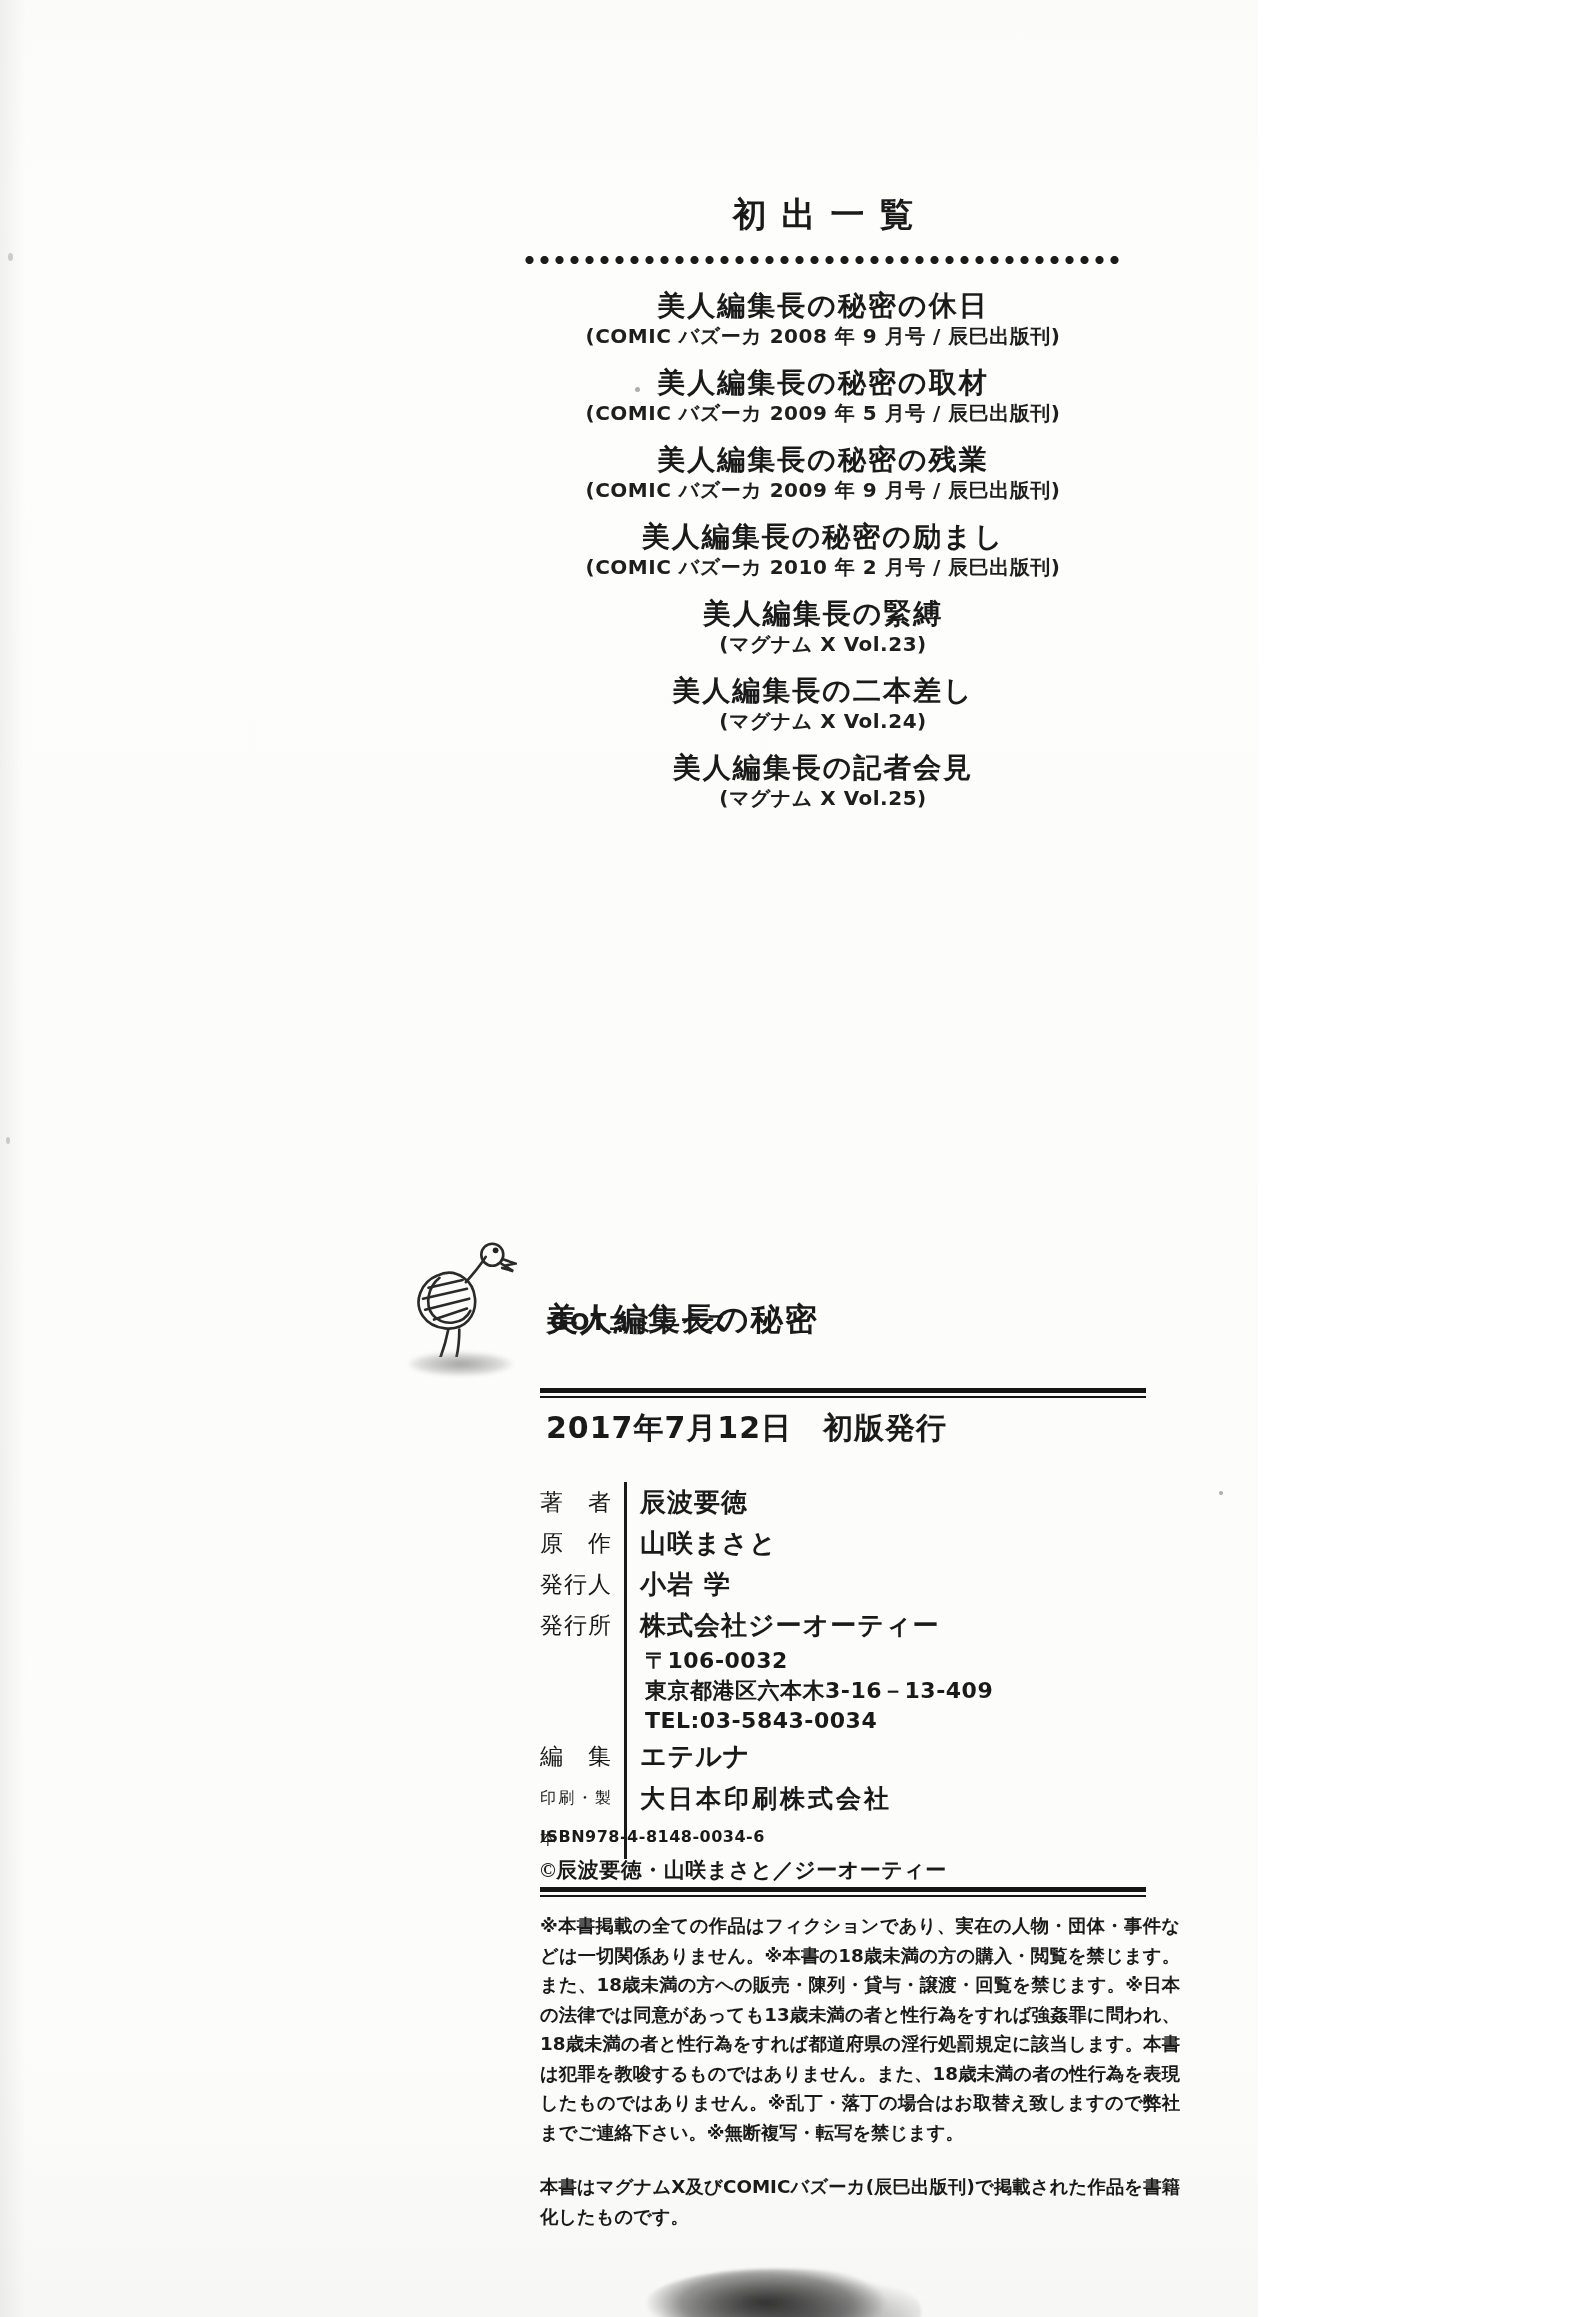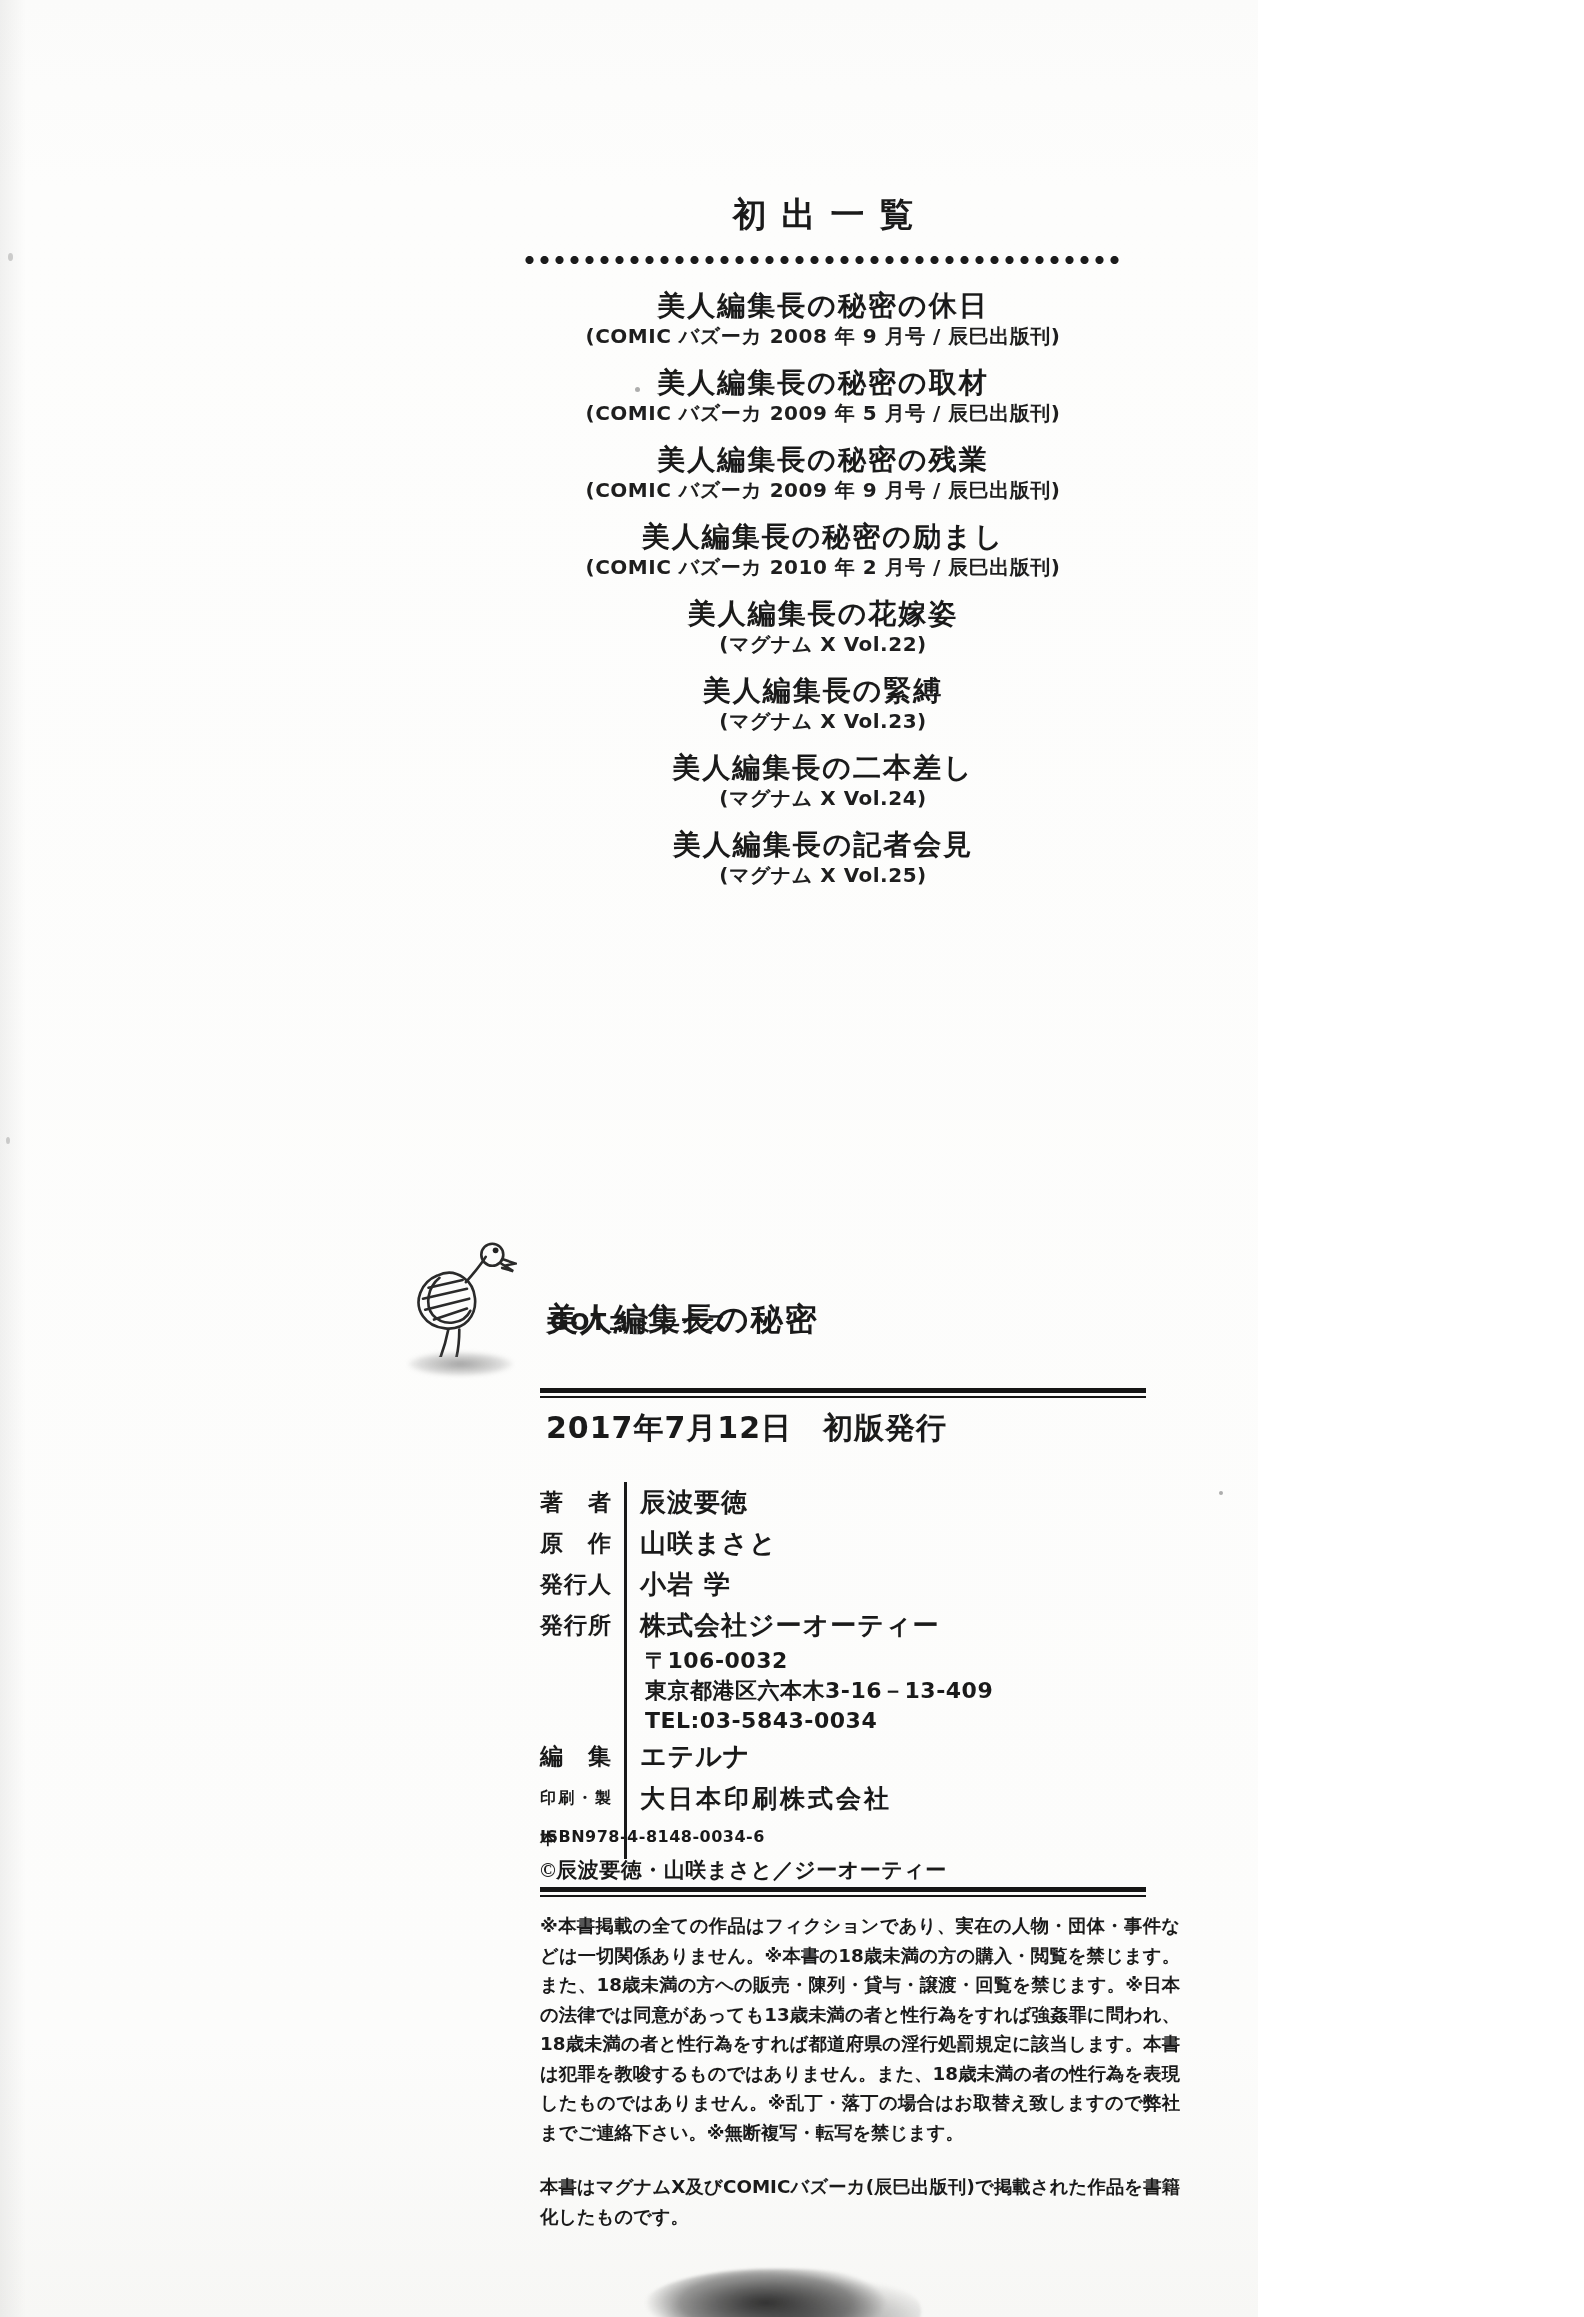--- a/index.html
+++ b/index.html
@@ -30,21 +30,21 @@
   .imprint{position:absolute;left:550px;top:1307px;font-size:23px;font-weight:bold;letter-spacing:1px;}
   .book-title{position:absolute;left:546px;top:1298px;font-size:32px;font-weight:bold;letter-spacing:2px;}
   .rule{position:absolute;left:540px;width:606px;height:3px;
     border-top:5px solid #161616;border-bottom:2px solid #161616;}
   .rule-1{top:1388px;}
   .rule-2{top:1887px;}
   .edition{position:absolute;left:546px;top:1408px;font-size:30px;font-weight:bold;letter-spacing:1px;}
 
   .credits{position:absolute;left:540px;top:1482px;width:614px;}
   .credit-row{display:flex;align-items:stretch;}
-  .credit-label{width:71px;flex:0 0 71px;font-size:23px;font-weight:bold;line-height:41px;
+  .credit-label{width:71px;flex:0 0 71px;font-size:23px;font-weight:normal;line-height:41px;
     text-align:justify;text-align-last:justify;margin-right:13px;}
   .credit-label.sm{font-size:16px;}
   .credit-col{flex:1;border-left:3px solid #191919;padding-left:13px;}
   .credit-val{font-size:26px;font-weight:bold;line-height:41px;letter-spacing:1px;}
   .credit-row.big .credit-val{font-size:25px;line-height:43px;letter-spacing:3px;}
   .sub-line{font-size:22px;font-weight:bold;line-height:30px;letter-spacing:0.5px;padding-left:5px;}
 
   .isbn{position:absolute;left:540px;top:1827px;font-size:16px;font-weight:bold;letter-spacing:0.5px;}
   .copyright{position:absolute;left:540px;top:1856px;font-size:21px;font-weight:bold;letter-spacing:0.5px;font-family:Liberation Serif, serif;}
 
@@ -87,24 +87,20 @@
         <div class="entry">
           <div class="entry-title">美人編集長の秘密の残業</div>
           <div class="entry-source">(COMIC バズーカ 2009 年 9 月号 / 辰巳出版刊)</div>
         </div>
 
         <div class="entry">
           <div class="entry-title">美人編集長の秘密の励まし</div>
           <div class="entry-source">(COMIC バズーカ 2010 年 2 月号 / 辰巳出版刊)</div>
         </div>
 
-        <div class="entry">
-          <div class="entry-title">美人編集長の花嫁姿</div>
-          <div class="entry-source">(マグナム X Vol.22)</div>
-        </div>
 
         <div class="entry">
           <div class="entry-title">美人編集長の緊縛</div>
           <div class="entry-source">(マグナム X Vol.23)</div>
         </div>
 
         <div class="entry">
           <div class="entry-title">美人編集長の二本差し</div>
           <div class="entry-source">(マグナム X Vol.24)</div>
         </div>

